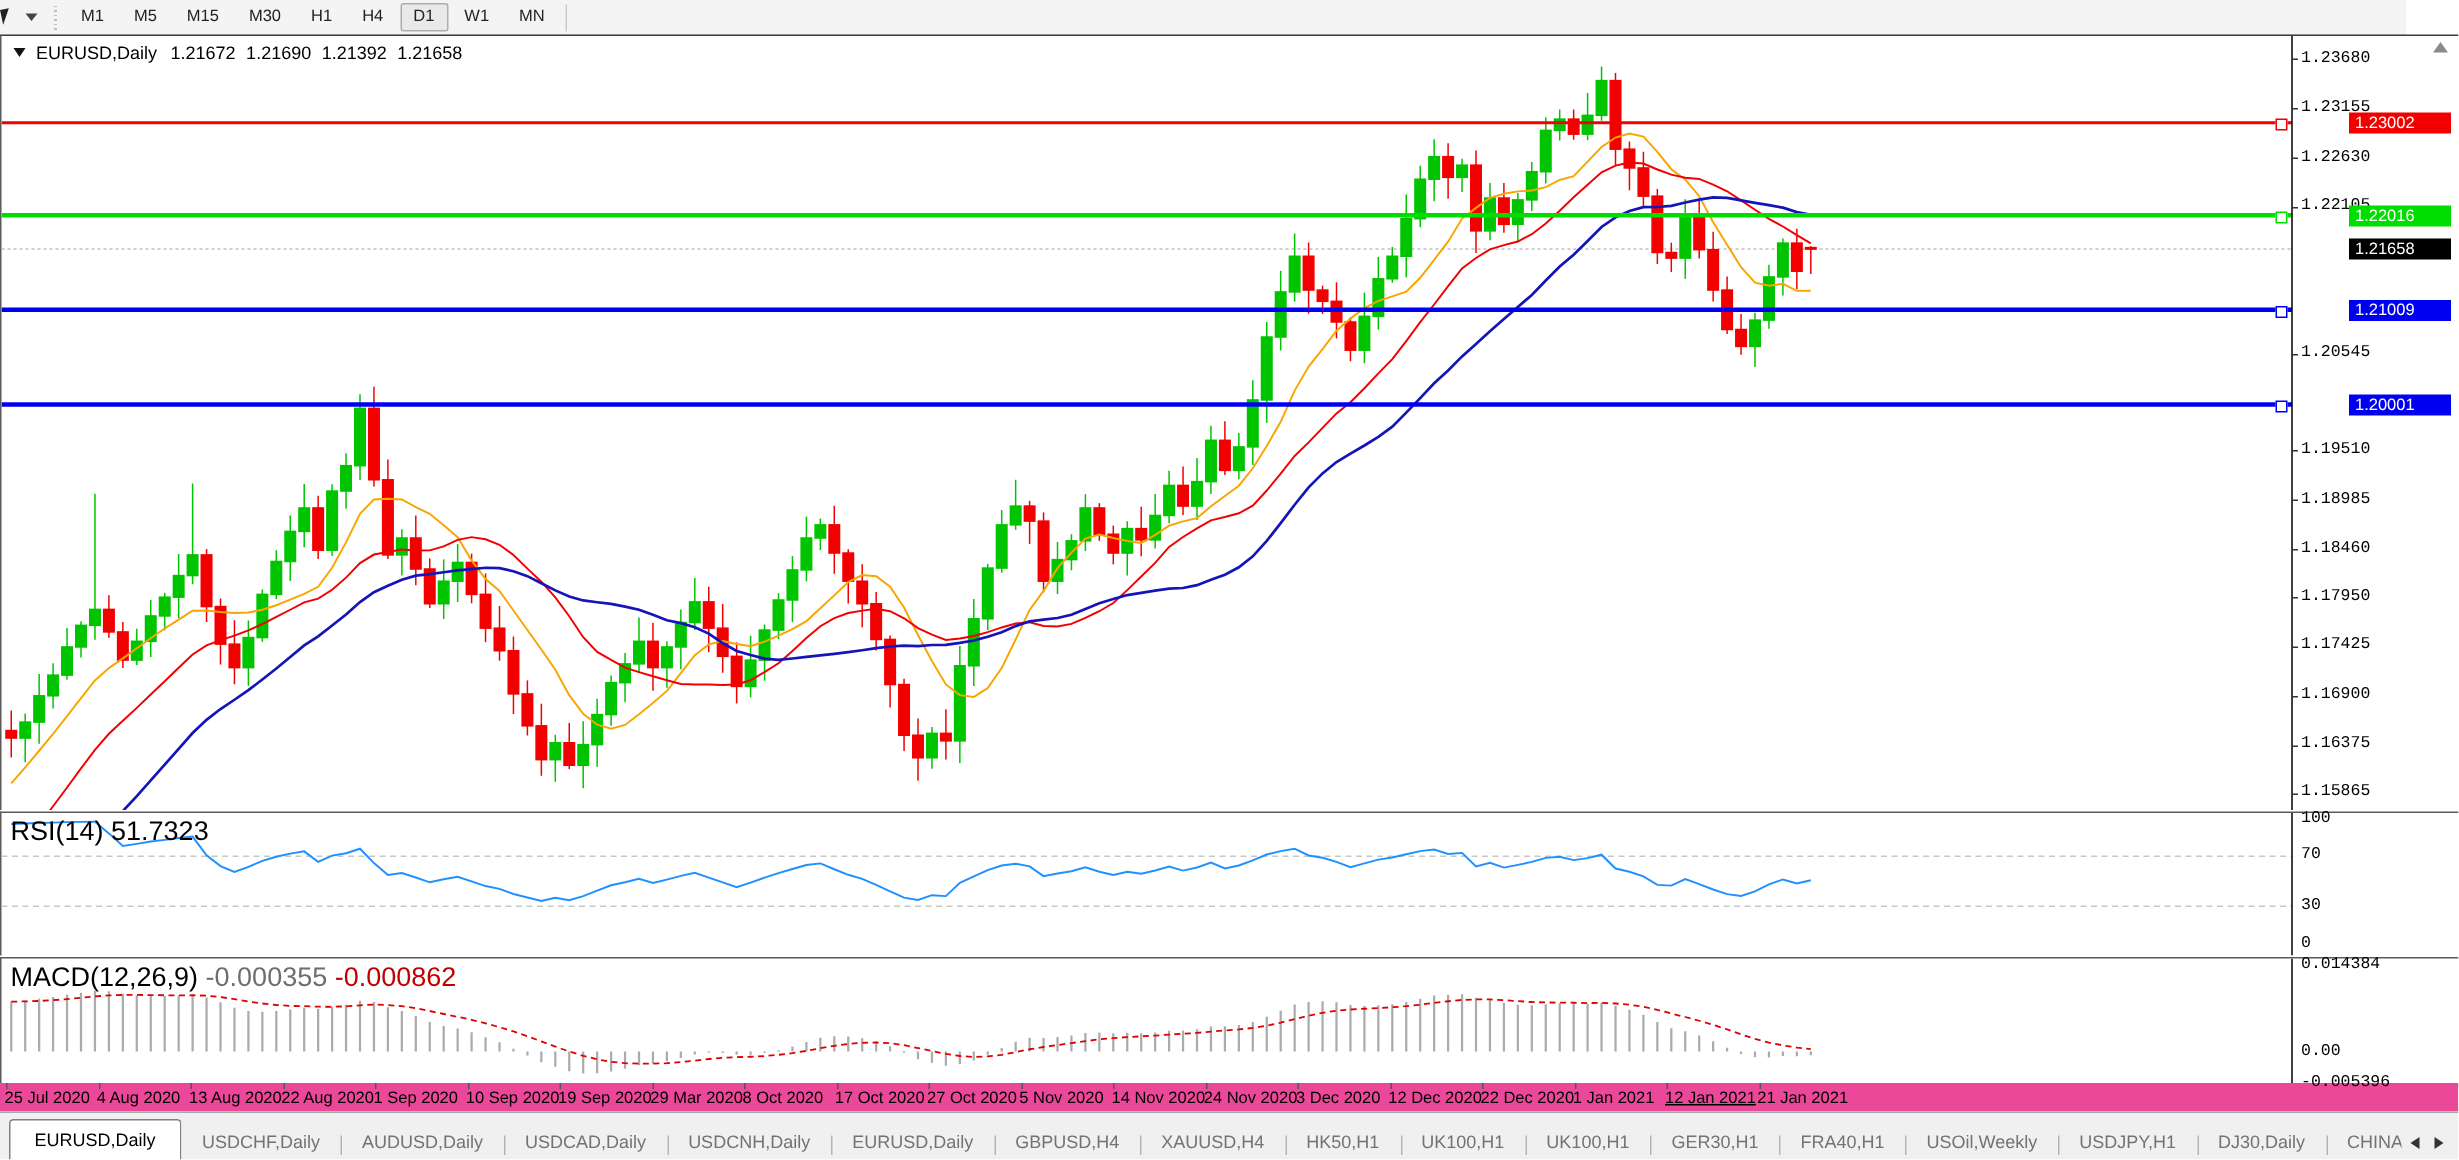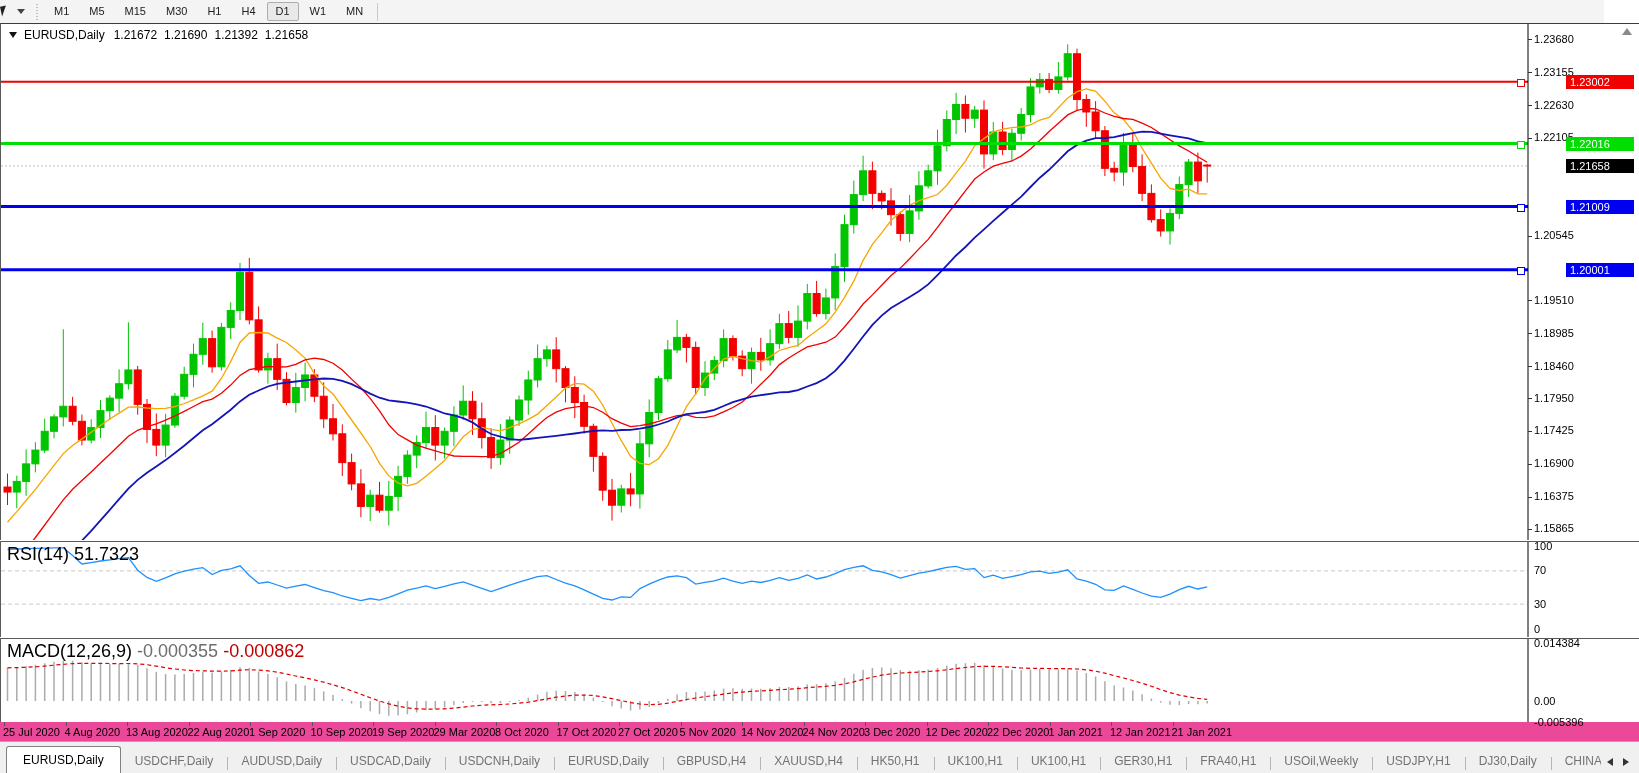--- a/index.html
+++ b/index.html
@@ -28,21 +28,21 @@
   #pane-macd{top:638px;height:84px;width:1639px;border-bottom:1px solid #5a5a5a;}
   .pane svg{position:absolute;left:0;top:0;}
 
   .chart-title{position:absolute;left:8px;top:4px;font-size:12px;color:#000;display:flex;
                align-items:center;gap:7px;z-index:30;}
   .menu-tri{width:0;height:0;border-left:4px solid transparent;border-right:4px solid transparent;
             border-top:6px solid #111;}
   .ind-label{position:absolute;left:6px;top:2px;font-size:18px;color:#000;z-index:30;}
   .ind-label .v-gray{color:#6e6e6e;} .ind-label .v-red{color:#c00000;}
 
-  .px-label{position:absolute;left:1533px;font-size:11px;color:#000;z-index:5;white-space:nowrap;}
+  .px-label{position:absolute;left:1533px;font-size:11px;color:#000;z-index:5;white-space:nowrap;font-family:Liberation Mono, monospace;}
   .px-tick{position:absolute;left:1527px;width:4px;height:1px;background:#333;z-index:5;}
   .ax-badge{position:absolute;left:1529px;width:64px;height:14px;font-size:11px;line-height:14px;
             color:#fff;padding-left:4px;z-index:20;white-space:nowrap;margin-left:36px;}
   .hline-anchor{position:absolute;width:6px;height:6px;background:#fff;z-index:18;}
 
   .scale-arrow{position:absolute;right:8px;top:4px;width:0;height:0;z-index:25;
                border-left:5px solid transparent;border-right:5px solid transparent;
                border-bottom:7px solid #8a8a8a;}
 
   
@@ -604,21 +604,21 @@
       <div class="date-label" style="left: 802.5px;">24 Nov 2020</div>
       <div class="date-tick" style="left: 865px;"></div>
       <div class="date-label" style="left: 864px;">3 Dec 2020</div>
       <div class="date-tick" style="left: 926.5px;"></div>
       <div class="date-label" style="left: 925.5px;">12 Dec 2020</div>
       <div class="date-tick" style="left: 988px;"></div>
       <div class="date-label" style="left: 987px;">22 Dec 2020</div>
       <div class="date-tick" style="left: 1049.5px;"></div>
       <div class="date-label" style="left: 1048.5px;">1 Jan 2021</div>
       <div class="date-tick" style="left: 1111px;"></div>
-      <div class="date-label" style="left: 1110px;">12 Jan 2021</div>
+      <div class="date-label" style="left: 1110px; text-decoration: underline;">12 Jan 2021</div>
       <div class="date-tick" style="left: 1172.5px;"></div>
       <div class="date-label" style="left: 1171.5px;">21 Jan 2021</div>
     </div>
 
   <div id="tabbar">
     <div id="tabstrip">
         <div class="tab active">EURUSD,Daily</div>
         <div class="tab">USDCHF,Daily<div class="sep"></div></div>
         <div class="tab">AUDUSD,Daily<div class="sep"></div></div>
         <div class="tab">USDCAD,Daily<div class="sep"></div></div>

